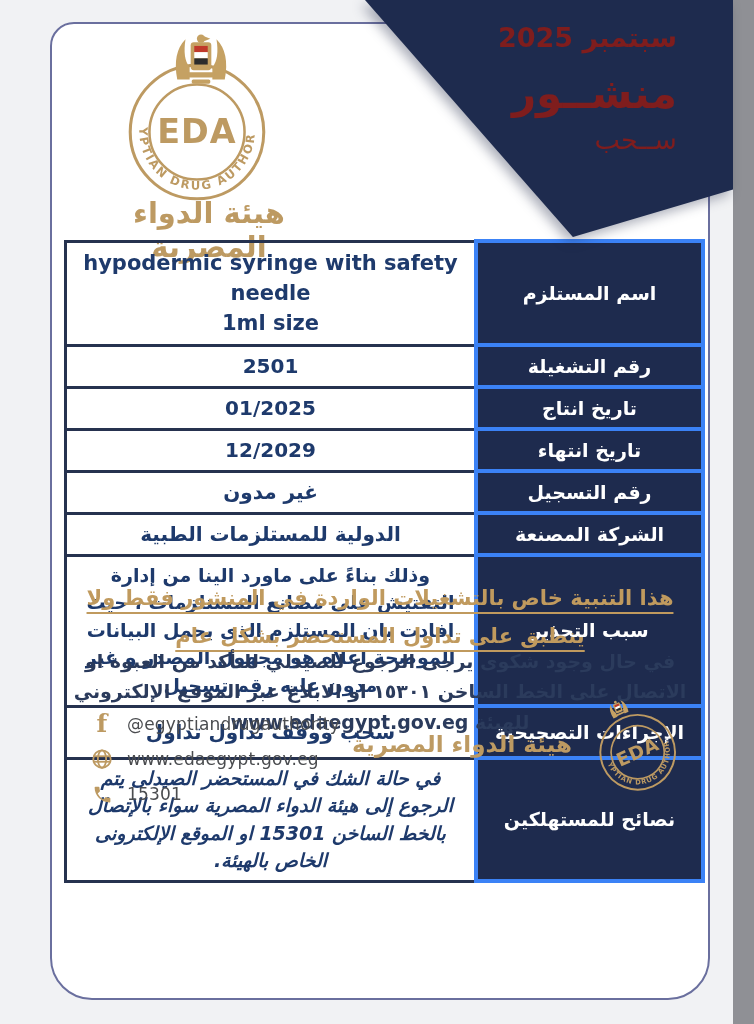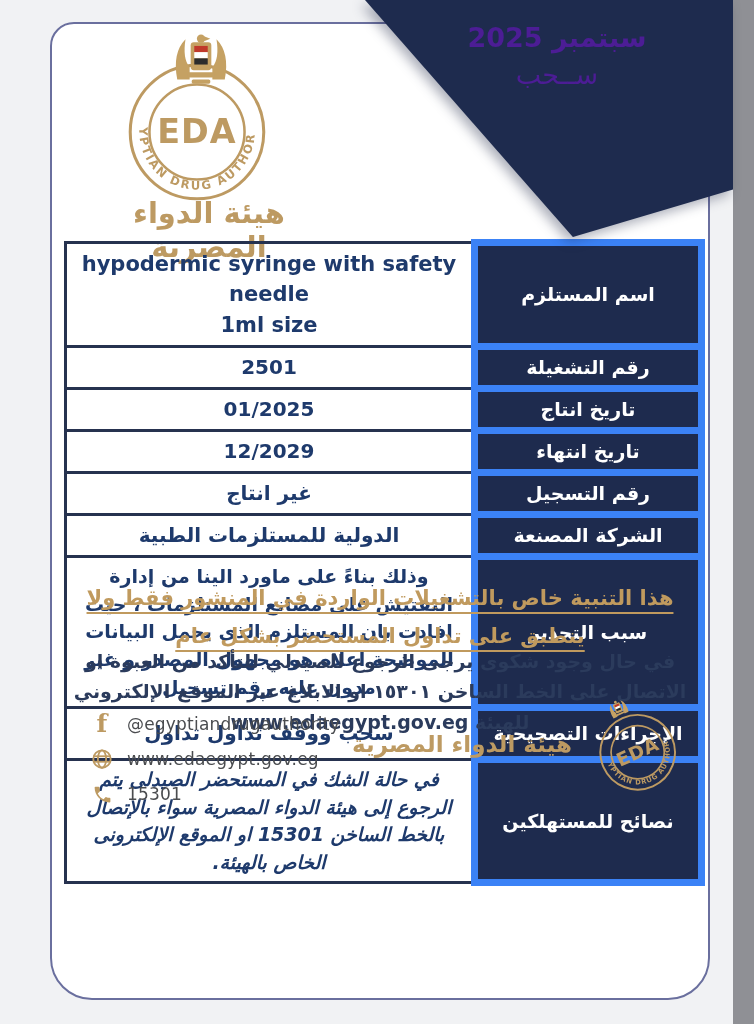--- a/index.html
+++ b/index.html
@@ -10,40 +10,40 @@
 
   .card { position:absolute; left:50px; top:22px; width:660px; height:978px;
           background:#ffffff; border:2px solid #6a6f9e;
           border-radius:24px 24px 42px 42px; z-index:1; }
 
   
   .banner-wrap { position:absolute; left:365px; top:0; width:368px; height:237px; z-index:3;
                  filter:drop-shadow(-4px 5px 6px rgba(20,30,60,.35)); }
   .banner { width:100%; height:100%; background:#1e2b4e;
             clip-path:polygon(0 0, 100% 0, 100% 80%, 56.5% 100%); }
-  .banner-text { position:absolute; left:72px; top:22px; width:240px; text-align:center;
-                 color:#4c1d95; direction:rtl; }
+  .banner-text { position:absolute; left:72px; top:22px; width:240px; text-align:right;
+                 color:#7f1d1d; direction:rtl; }
   .banner-date  { font-size:27px; font-weight:bold; letter-spacing:.5px; }
   .banner-title { font-size:42px; font-weight:bold; margin-top:16px; }
   .banner-sub   { font-size:27px; font-weight:normal; margin-top:6px; }
 
   
   .logo-top { position:absolute; left:22px; top:8px; width:270px; height:215px; }
   .eagle { position:absolute; }
   .eagle-top { left:96px; top:0; width:62px; z-index:2; }
   .seal-top { position:absolute; left:37px; top:14px; width:172px; }
   .calligraphy-top { position:absolute; left:0; top:164px; width:270px; text-align:center;
                      font-size:29px; font-weight:bold; color:#bd9a62; direction:rtl; }
 
   
   .rtable { position:absolute; left:12px; top:215px; width:641px; border-collapse:collapse;
             direction:rtl; table-layout:fixed; }
   .rtable td { vertical-align:middle; text-align:center; }
   td.lbl { width:227px; background:#1e2b4e; color:#ffffff; font-weight:bold; font-size:19px;
-           border:7px solid #3b82f6; padding:4px 8px; line-height:1.3; }
+           border:4px solid #3b82f6; padding:4px 8px; line-height:1.3; }
   td.val { border:3px solid #26324f; color:#1e3a6c; font-weight:bold; font-size:20px;
            padding:5px 14px; line-height:1.45; white-space:pre-line; }
   tr.r1 td.val { font-size:21px; direction:ltr; }
   tr.r1 { height:74px; }
   tr.r2, tr.r3, tr.r4, tr.r5, tr.r6 { height:37px; }
   tr.r7 { height:104px; } tr.r7 td.val { font-size:19px; }
   tr.r8 { height:52px; }
   tr.r9 { height:112px; } tr.r9 td.val { font-size:19px;font-style:italic; }
 
   
@@ -112,21 +112,21 @@
       <tr class="r3">
         <td class="lbl">تاريخ انتاج</td>
         <td class="val">01/2025</td>
       </tr>
       <tr class="r4">
         <td class="lbl">تاريخ انتهاء</td>
         <td class="val">12/2029</td>
       </tr>
       <tr class="r5">
         <td class="lbl">رقم التسجيل</td>
-        <td class="val">غير انتاج</td>
+        <td class="val">غير مدون</td>
       </tr>
       <tr class="r6">
         <td class="lbl">الشركة المصنعة</td>
         <td class="val">الدولية للمستلزمات الطبية</td>
       </tr>
       <tr class="r7">
         <td class="lbl">سبب التحذير</td>
         <td class="val">وذلك بناءً على ماورد الينا من إدارة التفتيش على مصانع المستلزمات ، حيث افادت بان المستلزم الذى يحمل البيانات الموضحة اعلاه هو مجهول المصدر و غير مدون عليه رقم تسجيل</td>
       </tr>
       <tr class="r8">
@@ -197,16 +197,17 @@
         </svg>
       </span>
     </div>
 
   </div>
 
   <div class="banner-wrap">
     <div class="banner"></div>
     <div class="banner-text">
       <div class="banner-date">سبتمبر 2025</div>
+      <div class="banner-title">منشــور</div>
       <div class="banner-sub">ســحب</div>
     </div>
   </div>
 </div>
 
 </body></html>

